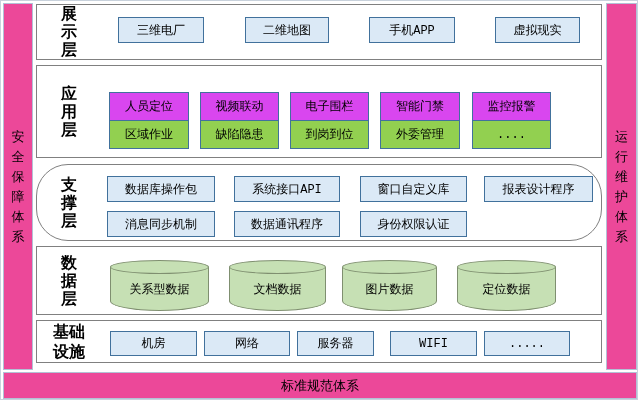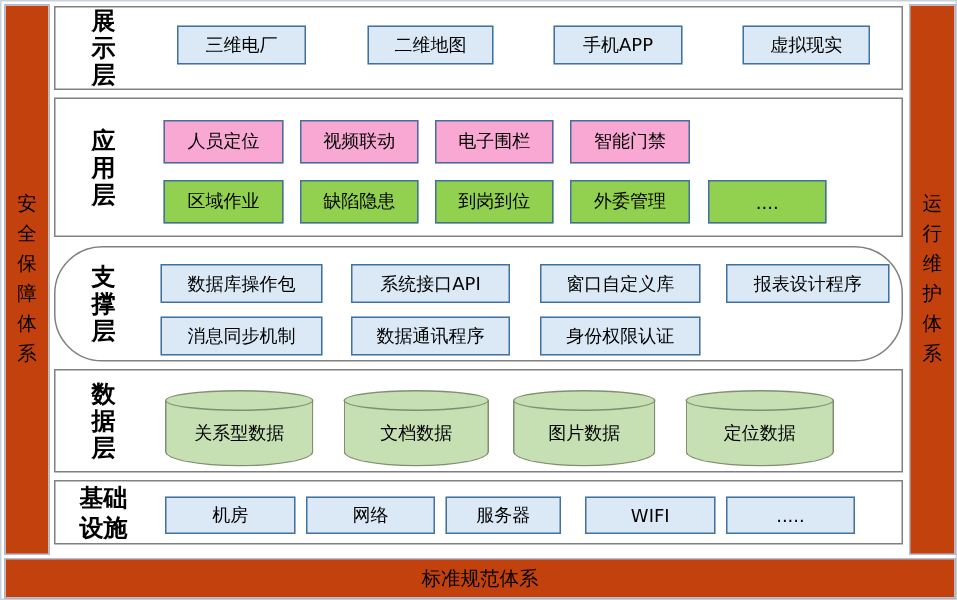--- a/index.html
+++ b/index.html
@@ -2,21 +2,21 @@
 <html><head>
 <meta charset="utf-8">
 <style>
   html,body { margin:0; padding:0; background:#f2f2f2; }
   #canvas {
     position:relative; width:638px; height:400px; margin:0 auto;
     background:#ffffff; border:1px solid #c9d2dc; box-sizing:border-box;
     font-family:"DejaVu Sans", sans-serif; color:#000;
   }
   .frame {
-    position:absolute; background:#c2410c; border:1px solid #b3c1d6;
+    position:absolute; background:#ec4899; border:1px solid #b3c1d6;
     box-sizing:border-box; display:flex; align-items:center; justify-content:center;
   }
   #frame-left  { left:2px; top:2px; width:30px; height:367px; }
   #frame-right { left:605px; top:2px; width:31px; height:367px; }
   #frame-bottom{ left:2px; top:371px; width:634px; height:27px; font-size:13px; }
   .vtext { width:14px; font-size:13px; line-height:20px; word-break:break-all; text-align:center; }
   .layer {
     position:absolute; left:35px; width:566px; background:#ffffff;
     border:1px solid #808080; box-sizing:border-box;
   }
@@ -28,23 +28,23 @@
   .title-wrap {
     position:absolute; left:0; top:0; bottom:0; width:64px;
     display:flex; align-items:center; justify-content:center;
   }
   .vtitle { width:17px; font-size:16px; font-weight:bold; line-height:18px;
             word-break:break-all; text-align:center; }
   .vtitle.two { width:34px; line-height:20px; }
   .box {
     position:absolute; box-sizing:border-box; display:flex; align-items:center;
     justify-content:center; font-size:12px; background:#dbe9f6; border:1px solid #41719c;
-    white-space:nowrap; overflow:hidden;
+    white-space:nowrap; overflow:hidden;font-family:Liberation Mono, monospace;
   }
-  .box.yellow { background:#f9a8d4; }
+  .box.yellow { background:#d946ef;margin-top:12px; }
   .box.green  { background:#92d050; }
   .cyl { position:absolute;padding-left:12px; }
   .cyl .cyl-top {
     position:absolute; left:0; right:0; top:-7px; height:14px; border-radius:50%;
     background:#c6e0b4; border:1px solid #7f8f70; box-sizing:border-box;
   }
   .cyl .cyl-body {
     position:absolute; left:0; right:0; top:0; bottom:0; background:#c6e0b4;
     border:1px solid #7f8f70; border-top:none; box-sizing:border-box;
     border-radius:0 0 50% 50% / 0 0 10px 10px;
@@ -80,20 +80,21 @@
   </div>
 
   <div class="layer" id="layer-application">
     <div class="title-wrap">
         <div class="vtitle">应用层</div>
       </div>
     <div class="box yellow" style="left:72px;top:14px;width:80px;height:29px;">人员定位</div>
     <div class="box yellow" style="left:163px;top:14px;width:79px;height:29px;">视频联动</div>
     <div class="box yellow" style="left:253px;top:14px;width:79px;height:29px;">电子围栏</div>
     <div class="box yellow" style="left:343px;top:14px;width:80px;height:29px;text-align:right;">智能门禁</div>
+    <div class="box yellow" style="left:435px;top:14px;width:79px;height:29px;">监控报警</div>
     <div class="box green" style="left:72px;top:54px;width:80px;height:29px;">区域作业</div>
     <div class="box green" style="left:163px;top:54px;width:79px;height:29px;">缺陷隐患</div>
     <div class="box green" style="left:253px;top:54px;width:79px;height:29px;">到岗到位</div>
     <div class="box green" style="left:343px;top:54px;width:80px;height:29px;">外委管理</div>
     <div class="box green" style="left:435px;top:54px;width:79px;height:29px;">....</div>
   </div>
 
   <div class="layer" id="layer-support">
     <div class="title-wrap">
         <div class="vtitle">支撑层</div>

